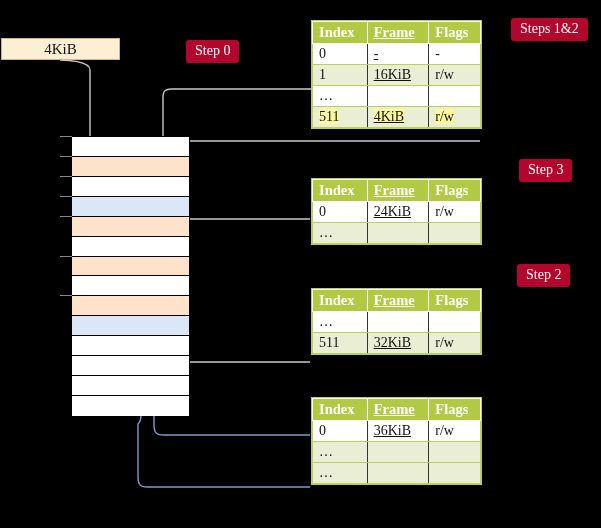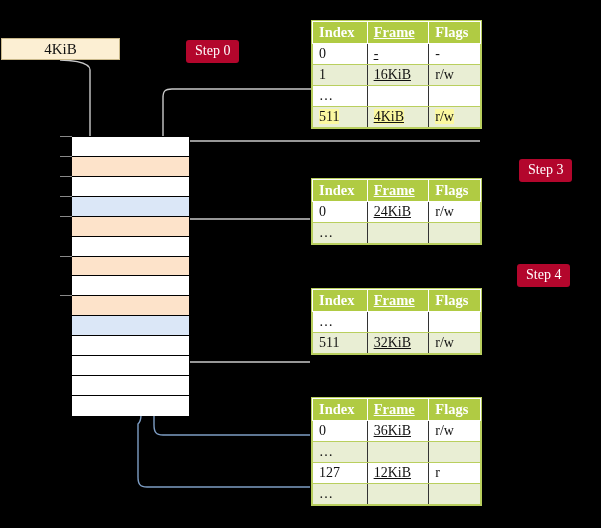--- a/index.html
+++ b/index.html
@@ -87,25 +87,28 @@
              C138,424 141,421 141,415 L141,215" fill="none" stroke="#7d9dc4" stroke-width="1.4" marker-end="url(#ab)"></path>
   </svg>
 
   <div class="src-box">
     <span>4KiB</span>
   </div>
 
   <div class="badge" style="left:186px;top:40px;">
     <span>Step 0</span>
   </div>
+  <div class="badge" style="left:511px;top:18px;">
+    <span>Steps 1&amp;2</span>
+  </div>
   <div class="badge" style="left:519px;top:159px;">
     <span>Step 3</span>
   </div>
   <div class="badge" style="left:517px;top:264px;">
-    <span>Step 4</span>
+    <span>Step 2</span>
   </div>
 
   <div class="mem" id="mem">
       <div class="mem-row white"></div>
       <div class="mem-row orange"></div>
       <div class="mem-row white"></div>
       <div class="mem-row blue"></div>
       <div class="mem-row orange"></div>
       <div class="mem-row white"></div>
       <div class="mem-row orange"></div>
@@ -220,25 +223,20 @@
             <tr>
               <td class="col-idx">0</td>
               <td class="col-frm">36KiB</td>
               <td class="col-flg">r/w</td>
             </tr>
             <tr class="shade">
               <td class="col-idx">…</td>
               <td class="col-frm"></td>
               <td class="col-flg"></td>
             </tr>
-            <tr>
-              <td class="col-idx">127</td>
-              <td class="col-frm">12KiB</td>
-              <td class="col-flg">r</td>
-            </tr>
             <tr class="shade">
               <td class="col-idx">…</td>
               <td class="col-frm"></td>
               <td class="col-flg"></td>
             </tr>
           </tbody>
         </table>
       </div>
     </div>
 

